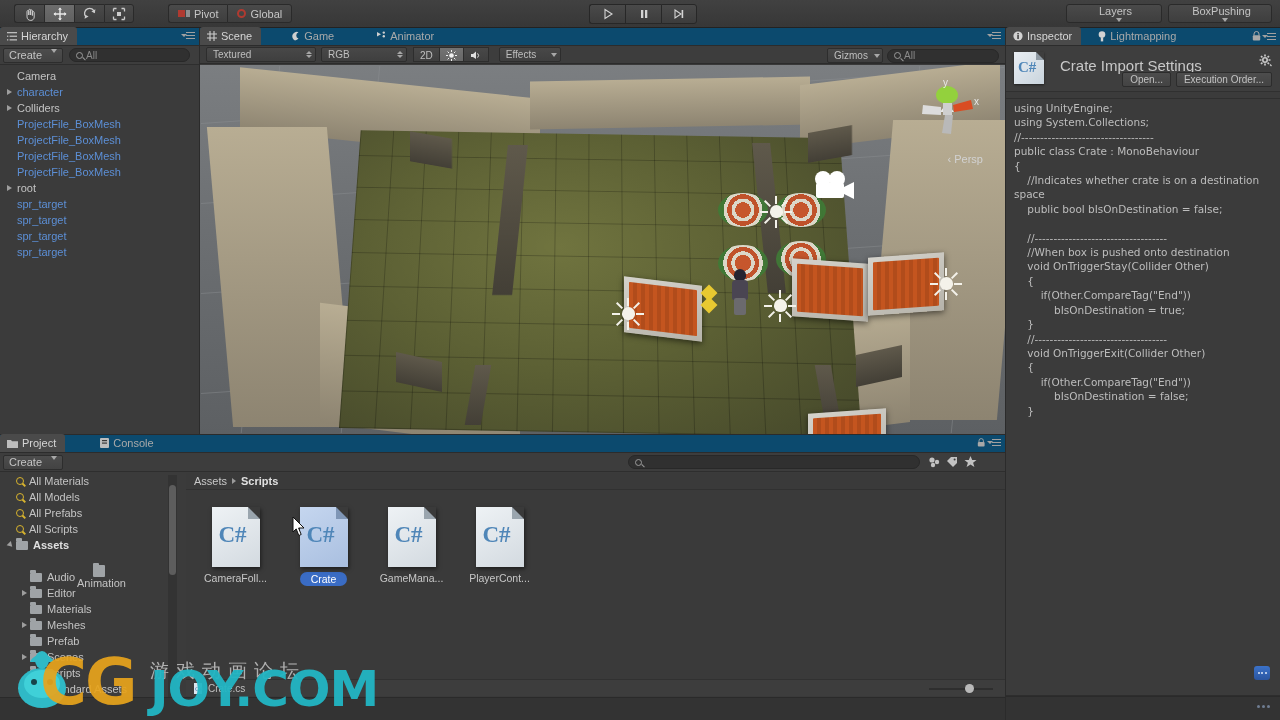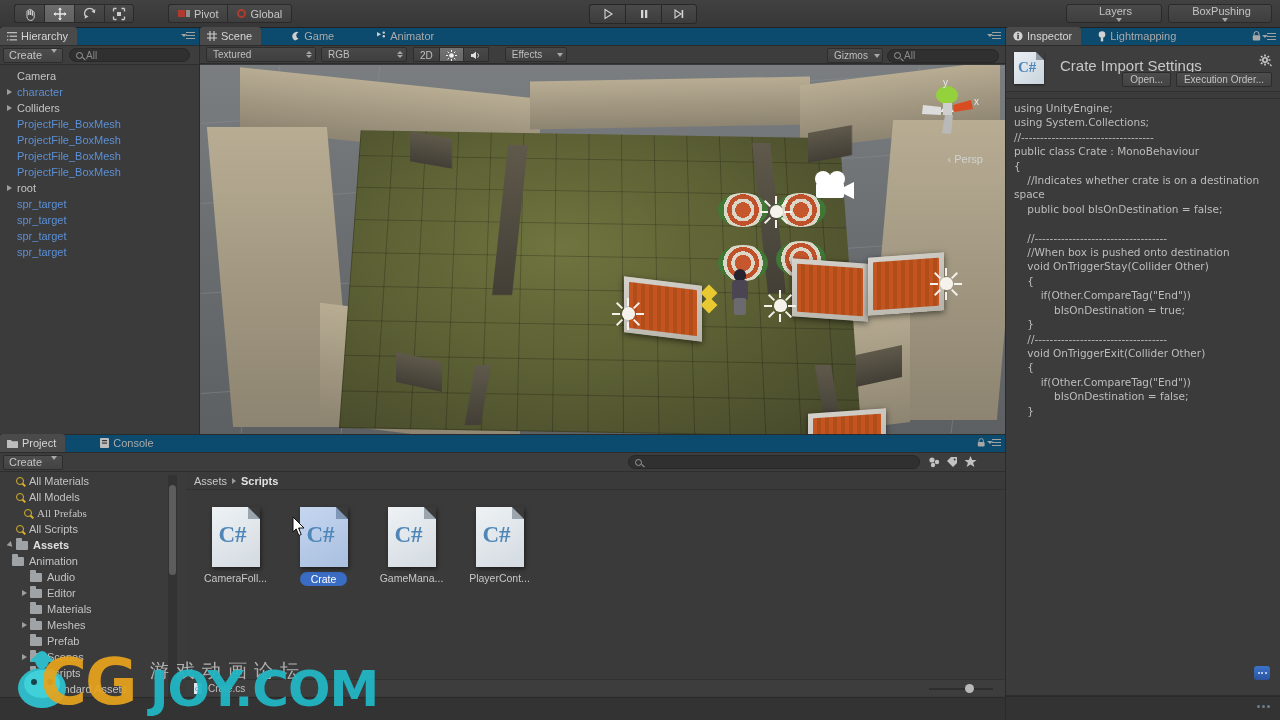--- a/index.html
+++ b/index.html
@@ -507,21 +507,21 @@
               </g>
             </svg>
         </div>
         <div class="st-toggle" style="border-left:none;">
           <svg width="12" height="11" viewBox="0 0 12 11">
               <path d="M1 4h2l3-2.5v7.5L3 7H1z" fill="#e0e0e0"></path>
               <path d="M7.6 3.4a3 3 0 010 4.2" fill="none" stroke="#e0e0e0" stroke-width="1"></path>
             </svg>
         </div>
       </div>
-      <div class="st-drop" style="width:62px;margin-left:16px;">
+      <div class="st-drop" style="width:62px;margin-left:10px;">
         <span>Effects</span>
         <i class="caret"></i>
       </div>
     </div>
 
     <div class="gizbar">
       <div class="st-drop" style="width:56px;height:15px;">
         <span>Gizmos</span>
         <i class="caret"></i>
       </div>
@@ -806,38 +806,38 @@
           <div class="pt-row" style="padding-left: 4px;">
             <span class="pt-tw"></span>
             <span class="mag-y"></span>
             <span>All Materials</span>
           </div>
           <div class="pt-row" style="padding-left: 4px;">
             <span class="pt-tw"></span>
             <span class="mag-y"></span>
             <span>All Models</span>
           </div>
-          <div class="pt-row" style="padding-left: 12px; font-family: Liberation Serif, serif;">
+          <div class="pt-row" style="padding-left: 4px;">
             <span class="pt-tw"></span>
             <span class="mag-y"></span>
             <span>All Prefabs</span>
           </div>
           <div class="pt-row" style="padding-left: 4px;">
             <span class="pt-tw"></span>
             <span class="mag-y"></span>
             <span>All Scripts</span>
           </div>
           <div class="pt-row" style="padding-left: 4px;">
             <span class="pt-tw">
               <i class="tri" style="transform: rotate(45deg);"></i>
             </span>
             <span class="folder"></span>
             <span class="bold">Assets</span>
           </div>
-          <div class="pt-row" style="">
+          <div class="pt-row" style="padding-left: 18px; flex-direction: column;">
             <span class="pt-tw"></span>
             <span class="folder"></span>
             <span>Animation</span>
           </div>
           <div class="pt-row" style="padding-left: 18px;">
             <span class="pt-tw"></span>
             <span class="folder"></span>
             <span>Audio</span>
           </div>
           <div class="pt-row" style="padding-left: 18px;">

